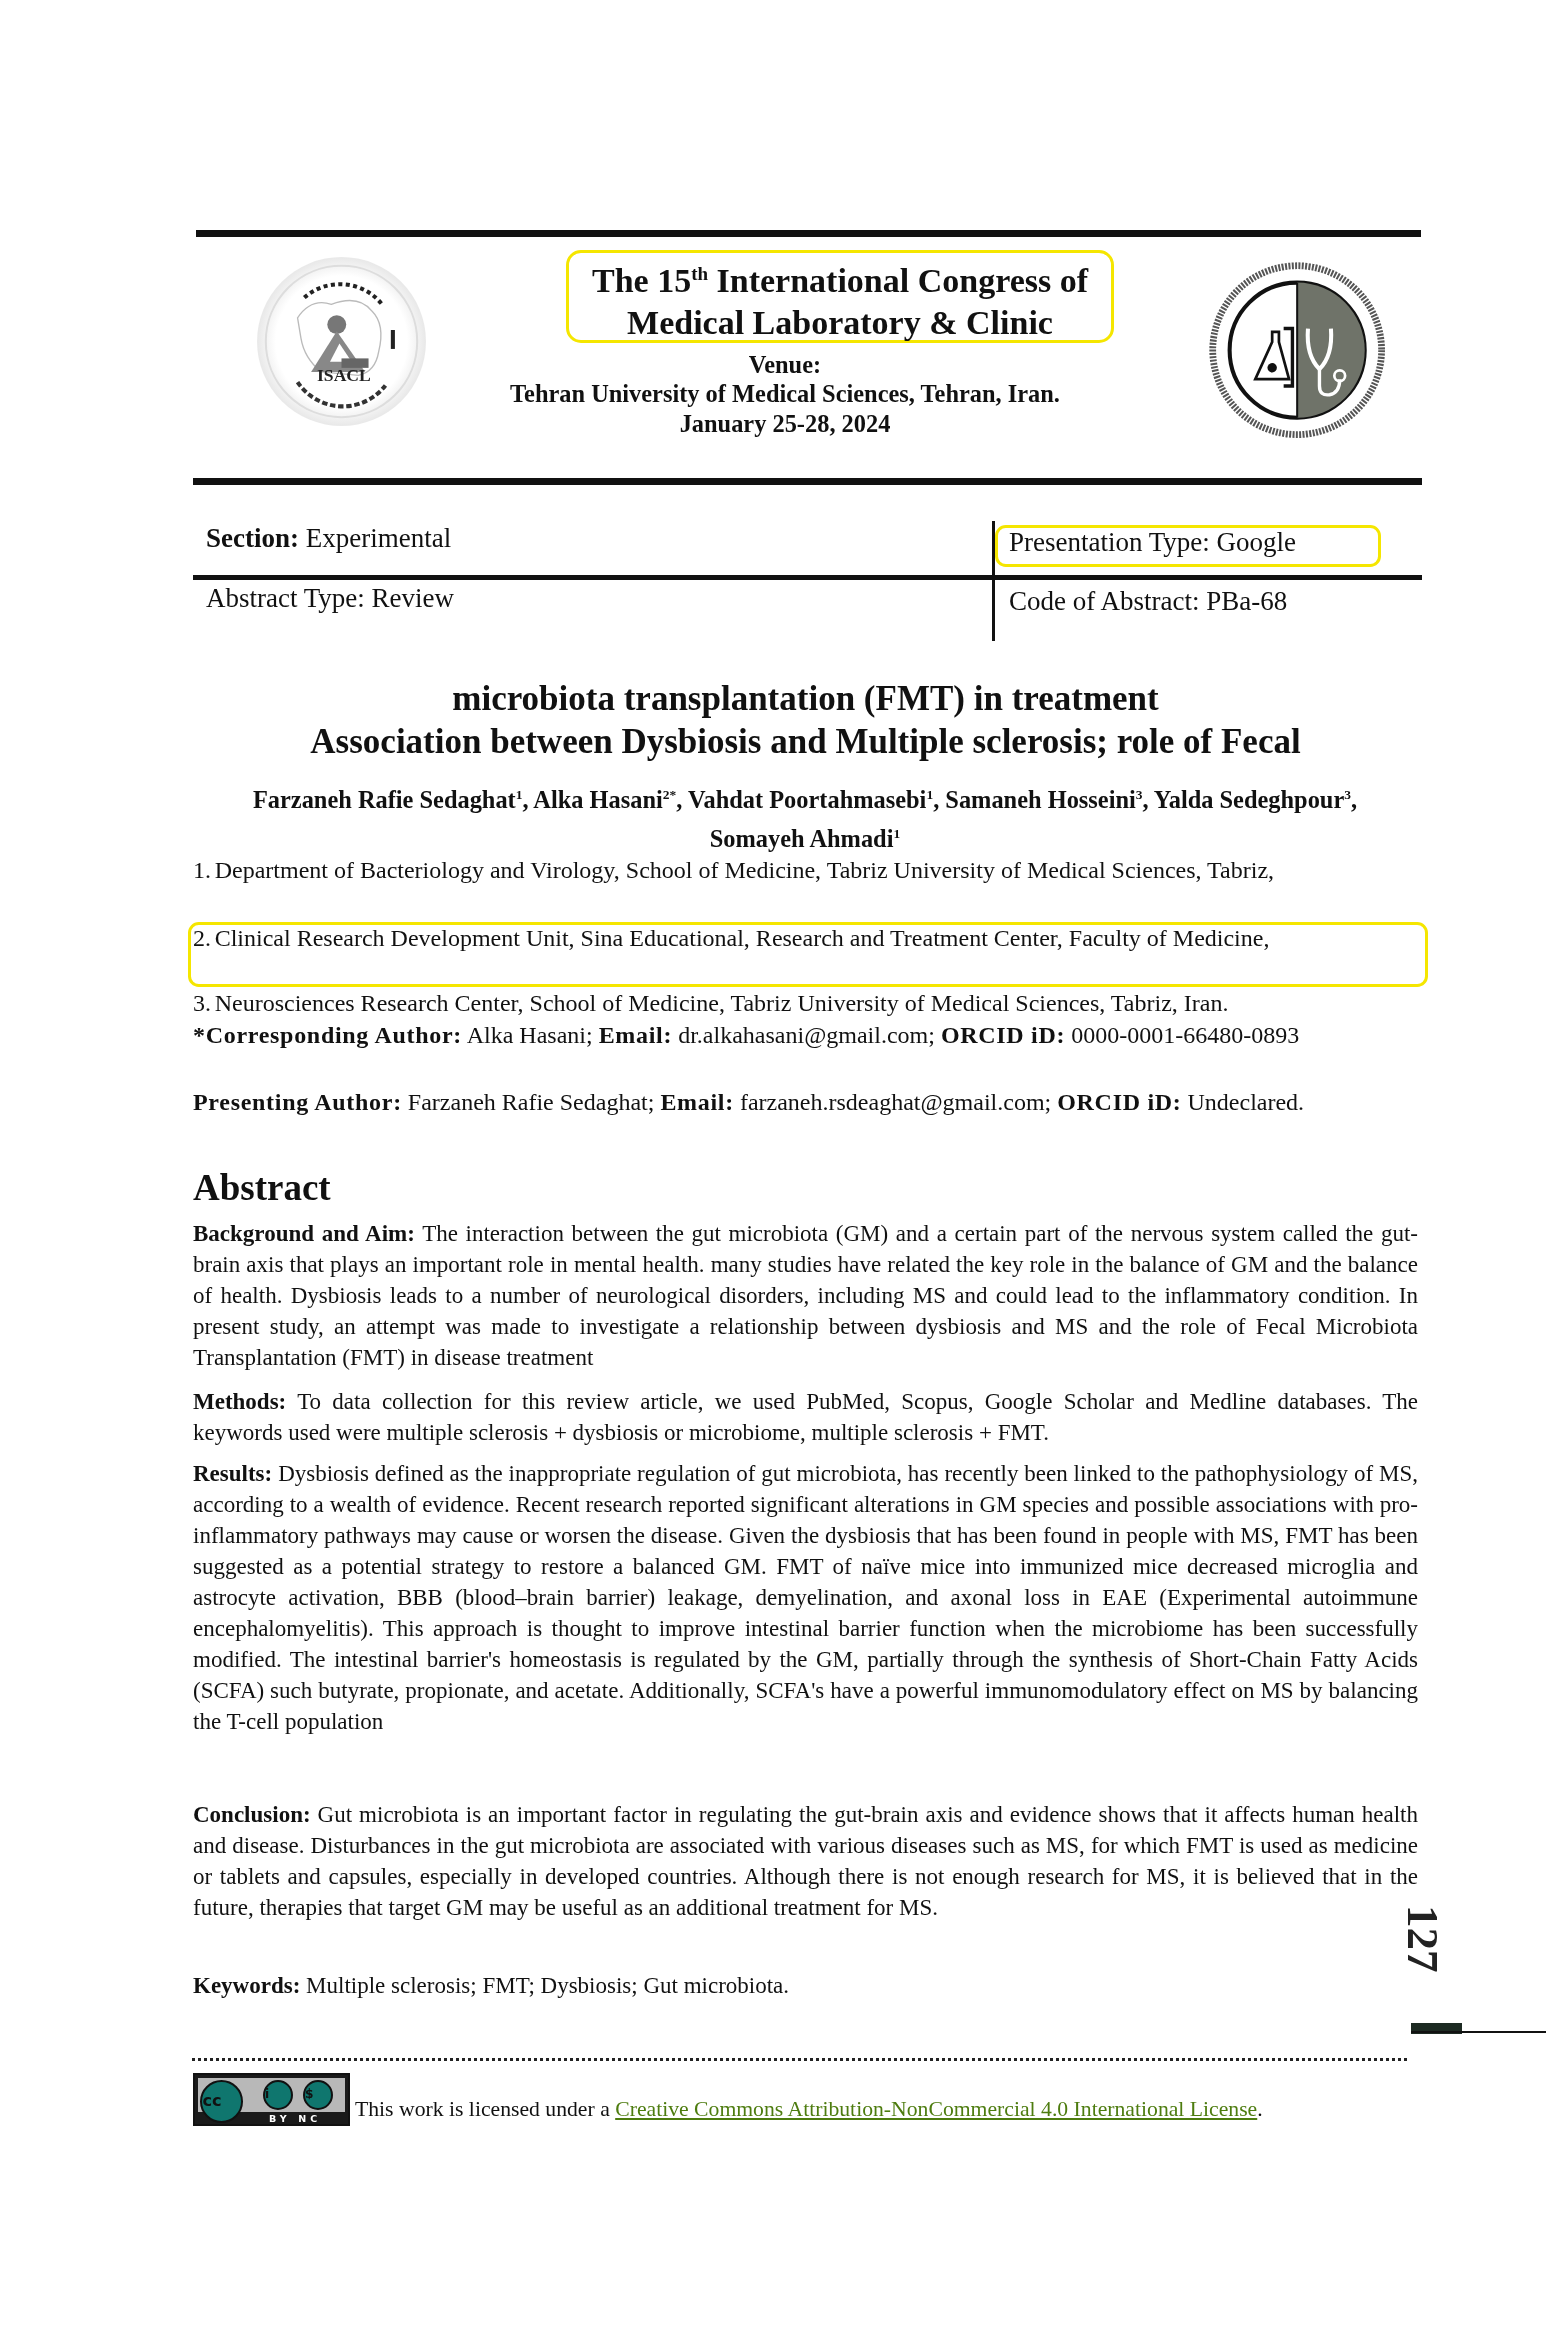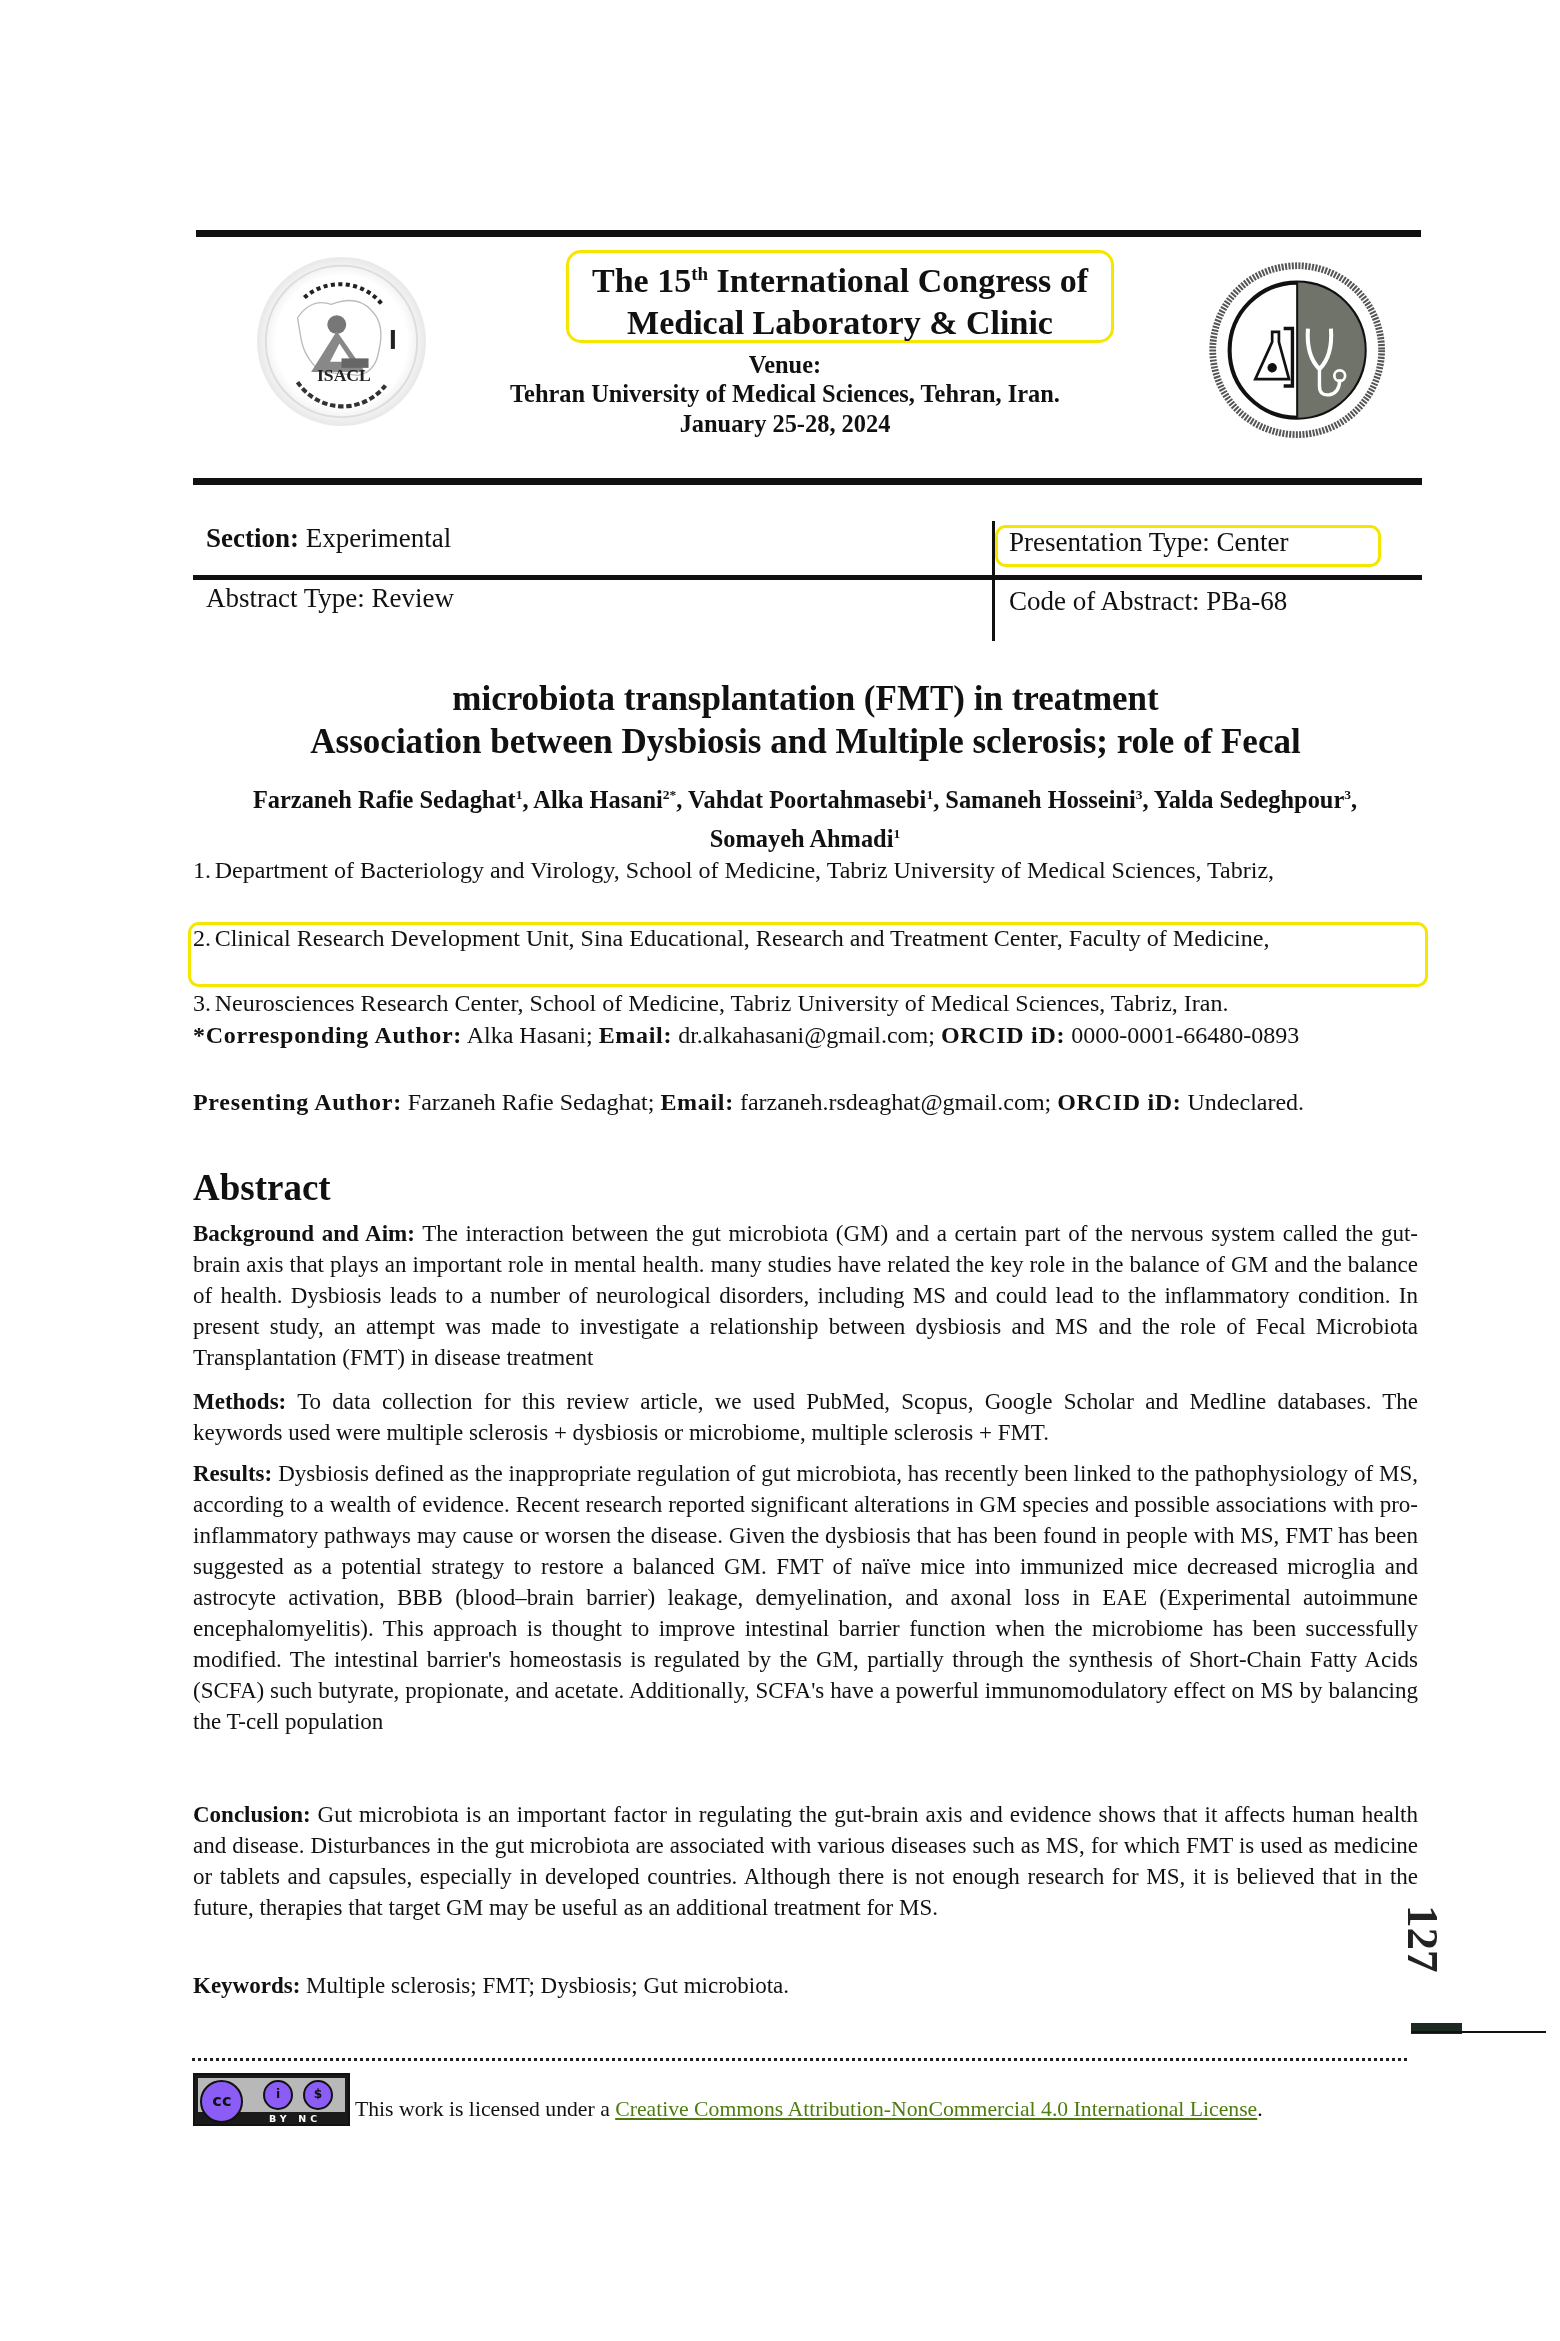--- a/index.html
+++ b/index.html
@@ -55,23 +55,23 @@
   .dotted {
     position:absolute; left:192px; top:2058px; width:1215px; height:0;
     border-top:3.4px dotted #222;
   }
   .cc-badge {
     position:absolute; left:193px; top:2073px; width:157px; height:53px;
     background:#1a1a1a; border:2px solid #111; box-sizing:border-box;
   }
   .cc-inner { position:absolute; left:2.7px; top:2.7px; right:2.7px; height:34px; background:#b8b8b8; }
   .cc-circle {
-    position:absolute; width:30px; height:30px; border-radius:50%; background:#8b5cf6; border:2.7px solid #111;
+    position:absolute; width:30px; height:30px; border-radius:50%; background:#0f766e; border:2.7px solid #111;
     box-sizing:border-box; font-family:"DejaVu Sans", sans-serif; font-weight:bold;
-    font-size:12.2px; line-height:24.4px; text-align:center; color:#111;
+    font-size:12.2px; line-height:24.4px; color:#111;
   }
   .cc-labels { position:absolute; left:74px; top:38px; color:#fff; font-family:"DejaVu Sans", sans-serif; font-size:9.5px; font-weight:bold; letter-spacing:4.1px; }
   .license { position:absolute; left:355px; top:2097px; font-size:21.7px; }
   .license a { color:#4d7c0f; text-decoration:underline; }
 </style>
 </head>
 <body>
 
 <div class="rule" style="left:196px; top:230px; width:1225px; height:6.8px;"></div>
 
@@ -115,21 +115,21 @@
   </svg>
 </div>
 
 <div class="rule" style="left:193px; top:478px; width:1229px; height:6.8px;"></div>
 
 <div class="meta" style="left:206px; top:523px;">
   <b>Section:</b> <span>Experimental</span>
 </div>
 <div class="abs" style="left:995px; top:525px; width:386px; height:42px; border:3.4px solid #f5e600; border-radius:10.8px; box-sizing:border-box;"></div>
 <div class="meta" style="left:1009px; top:527px;">
-  <span>Presentation Type:</span> <span>Center</span>
+  <span>Presentation Type:</span> <span>Google</span>
 </div>
 <div class="rule" style="left:193px; top:575px; width:1229px; height:4.7px;"></div>
 <div class="rule" style="left:992px; top:521px; width:2.7px; height:120px;"></div>
 <div class="meta" style="left:206px; top:583px;">
   <span>Abstract Type:</span> <span>Review</span>
 </div>
 <div class="meta" style="left:1009px; top:586px;">
   <span>Code of Abstract:</span> <span>PBa-68</span>
 </div>
 

